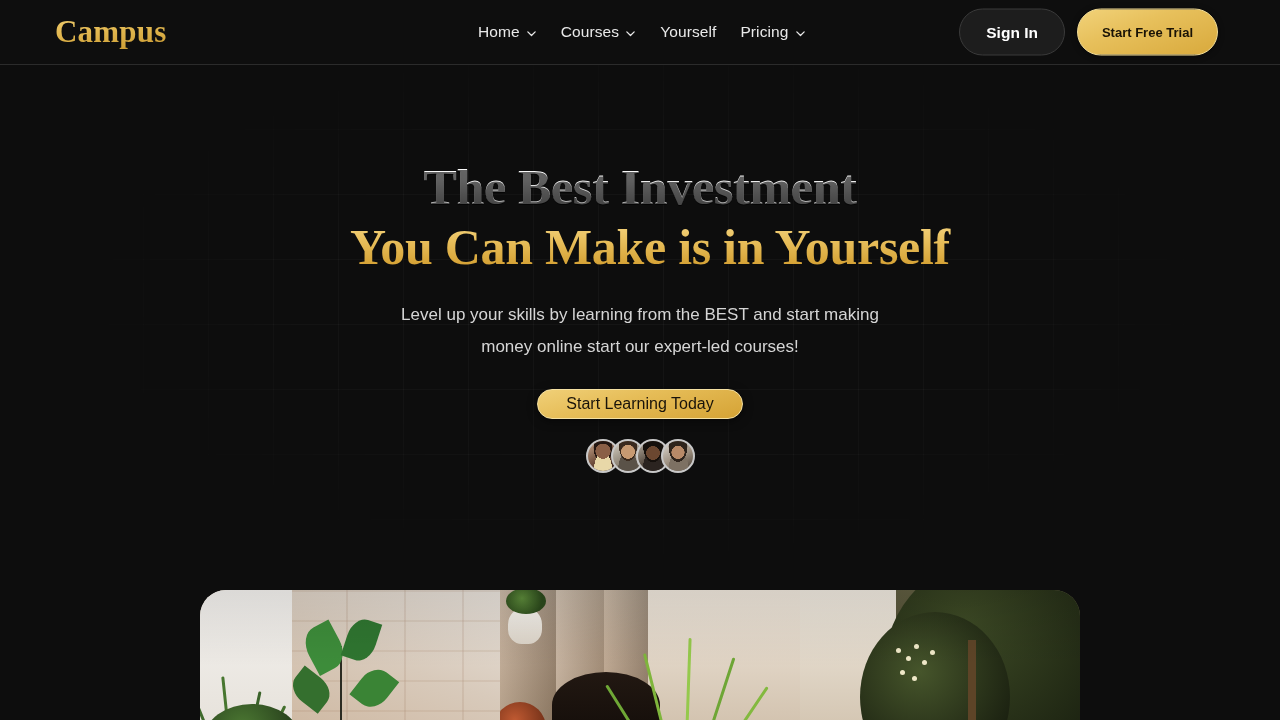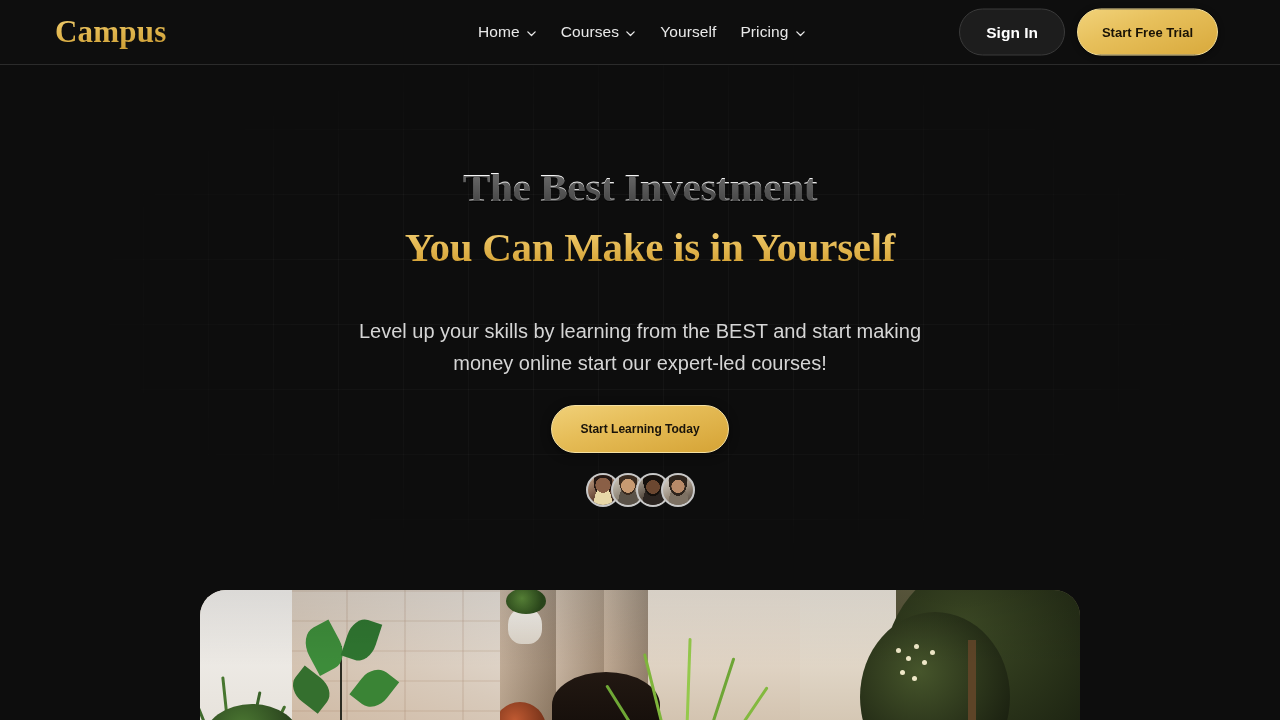--- a/index.html
+++ b/index.html
@@ -68,45 +68,45 @@
     color:#1a1306; font-size:13px; font-weight:700;
     display:flex; align-items:center; justify-content:center; cursor:pointer;
     box-shadow:0 1px 6px rgba(0,0,0,0.45);
   }
 
   
   .hero { position:absolute; left:0; top:65px; width:1280px; text-align:center; z-index:3; }
   .headline { margin-top:92px; }
   .h-line {
     font-family:"Liberation Serif", serif;
-    font-size:41px; line-height:60px; font-weight:700; letter-spacing:-0.3px;
+    font-size:50px; line-height:60px; font-weight:700; letter-spacing:-0.3px;
     white-space:nowrap;
   }
   .h-silver {
     background:linear-gradient(180deg,#ffffff 12%,#f2f2f2 38%,#b9b9b9 72%,#8e8e8e 100%);
     -webkit-background-clip:text; background-clip:text;
     -webkit-text-fill-color:transparent; color:#e8e8e8;
     text-shadow:0 1px 0 rgba(0,0,0,0.6);
   }
   .h-gold {
     background:linear-gradient(180deg,#f5d684 6%,#e9c05d 38%,#d8a63a 74%,#c89128 100%);
     -webkit-background-clip:text; background-clip:text;
     -webkit-text-fill-color:transparent; color:#ddb24b;padding-left:20px;
   }
   .subtitle {
-    margin-top:38px;
-    color:#d5d5d5; font-size:20px; line-height:32px; font-weight:400;
+    margin-top:22px;
+    color:#d5d5d5; font-size:17px; line-height:32px; font-weight:400;
   }
   .cta-wrap { margin-top:26px; }
   .btn-cta {
     display:inline-flex; align-items:center; justify-content:center;
-    height:48px; padding:0 28px; border-radius:999px;
+    height:30px; padding:0 28px; border-radius:999px;
     background:linear-gradient(165deg,#f0d078 0%,#e6bd58 40%,#d5a335 100%);
     border:1px solid #f4e0a2;
-    color:#19130a; font-size:12px; font-weight:700; cursor:pointer;
+    color:#19130a; font-size:16px; font-weight:400; cursor:pointer;
     box-shadow:0 2px 10px rgba(0,0,0,0.5);
   }
   .avatars {
     margin-top:20px; display:flex; justify-content:center; align-items:center;
   }
   .avatar {
     width:34px; height:34px; border-radius:50%;
     border:2px solid #c8c8c8; margin-left:-9px;
     background-size:cover; background-position:center;
     position:relative; overflow:hidden;

